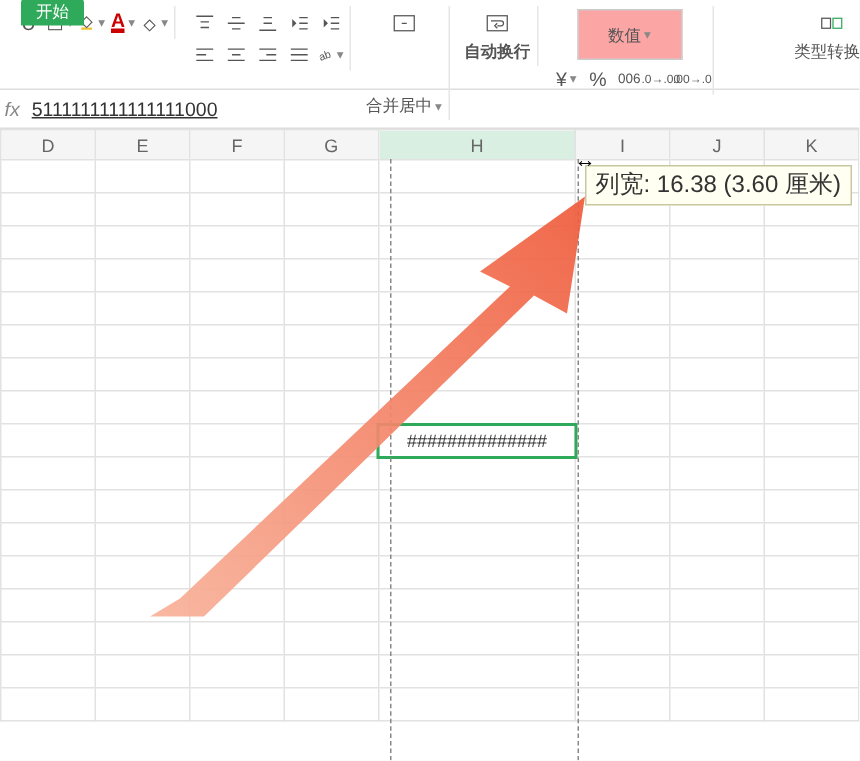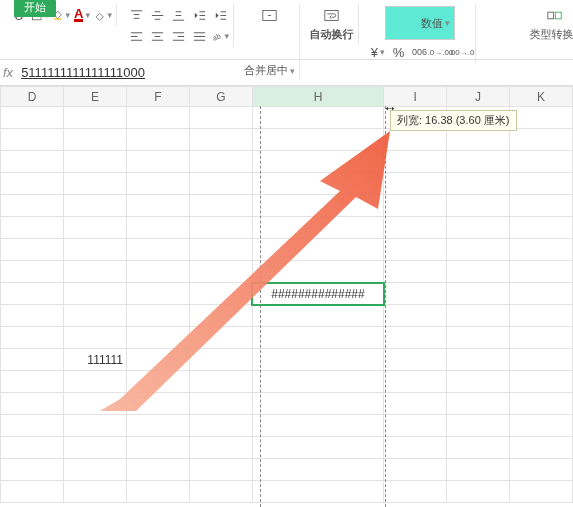--- a/index.html
+++ b/index.html
@@ -45,27 +45,27 @@
     width: 18px; height: 18px;
     display:flex;align-items:center;justify-content:center;
     color:#555;
     font-size:13px;
     cursor:pointer;
   }
   .ico svg { width:15px; height:15px; }
   .lbl { font-size: 11px; color:#555; white-space:nowrap; }
   .dd::after { content:"▾"; font-size:9px; color:#888; margin-left:2px;}
   .numfmt-box {
-    border:1px solid #ccc; background:#5eead4;
+    border:1px solid #ccc; background:#fca5a5;
     height:20px; width:70px;
     display:flex;align-items:center;
     padding:16px 4px;
     font-size:11px;
     color:#555;
-    justify-content:flex-end;
+    justify-content:center;
   }
 
   .fbar {
     background:#fff;
     border-bottom:1px solid #ddd;
     height:26px;
     display:flex;align-items:center;
     padding:0 3px;
     gap:8px;
   }
@@ -122,21 +122,21 @@
   .vg1 { left:260px; }
   .vg2 { left:385px; }
 
   
   .tip {
     position:absolute;
     top:24px; left:390px;
     background:#fffff2;
     border:1px solid #c8c8a0;
     padding:2px 6px;
-    font-size:11px;
+    font-size:16px;
     color:#333;
     z-index:6;
     white-space:nowrap;
   }
 
   
   .resize-cursor {
     position:absolute;
     top:12px; left:383px;
     z-index:7;
@@ -451,30 +451,20 @@
           <td></td>
           <td></td>
           <td></td>
           <td></td>
           <td></td>
           <td></td>
           <td></td>
         </tr>
         <tr>
           <td></td>
-          <td class="cellE12">111111</td>
-          <td></td>
-          <td></td>
-          <td></td>
-          <td></td>
-          <td></td>
-          <td></td>
-        </tr>
-        <tr>
-          <td></td>
           <td></td>
           <td></td>
           <td></td>
           <td></td>
           <td></td>
           <td></td>
           <td></td>
         </tr>
         <tr>
           <td></td>

